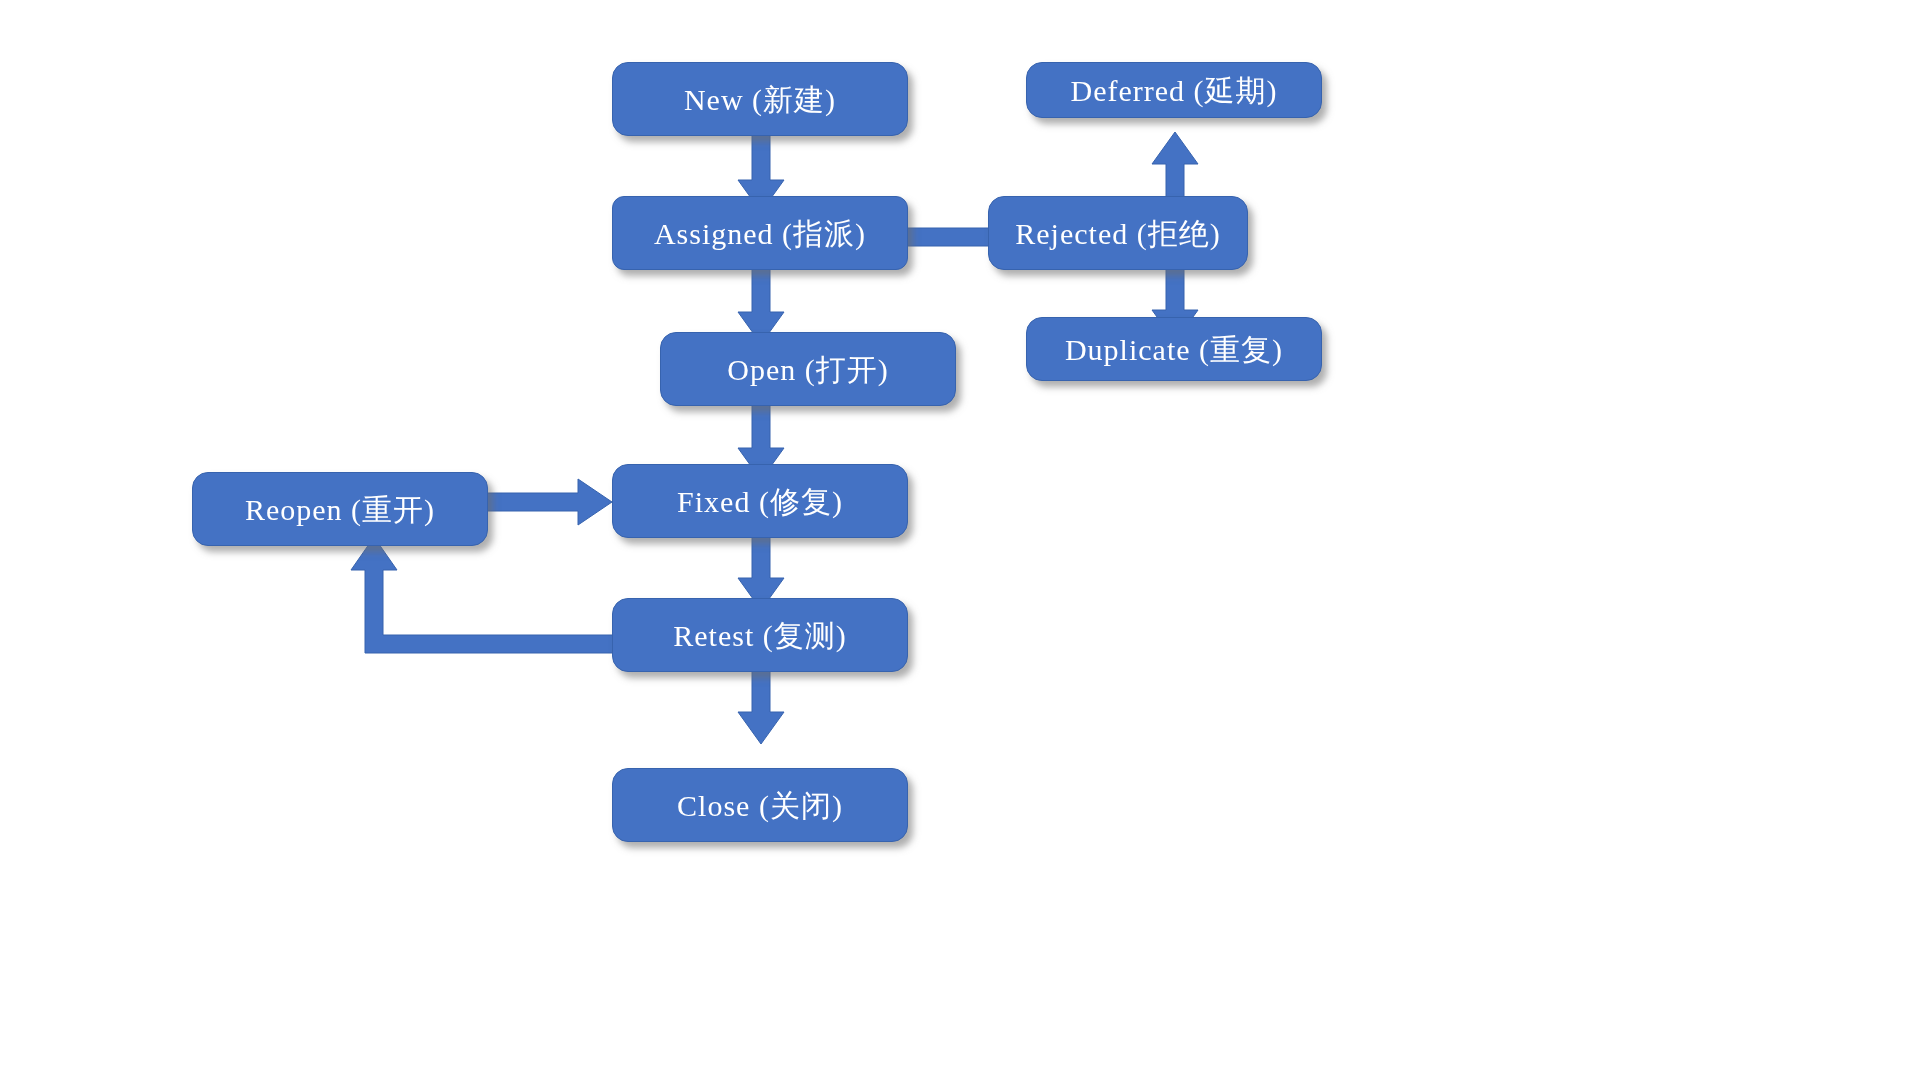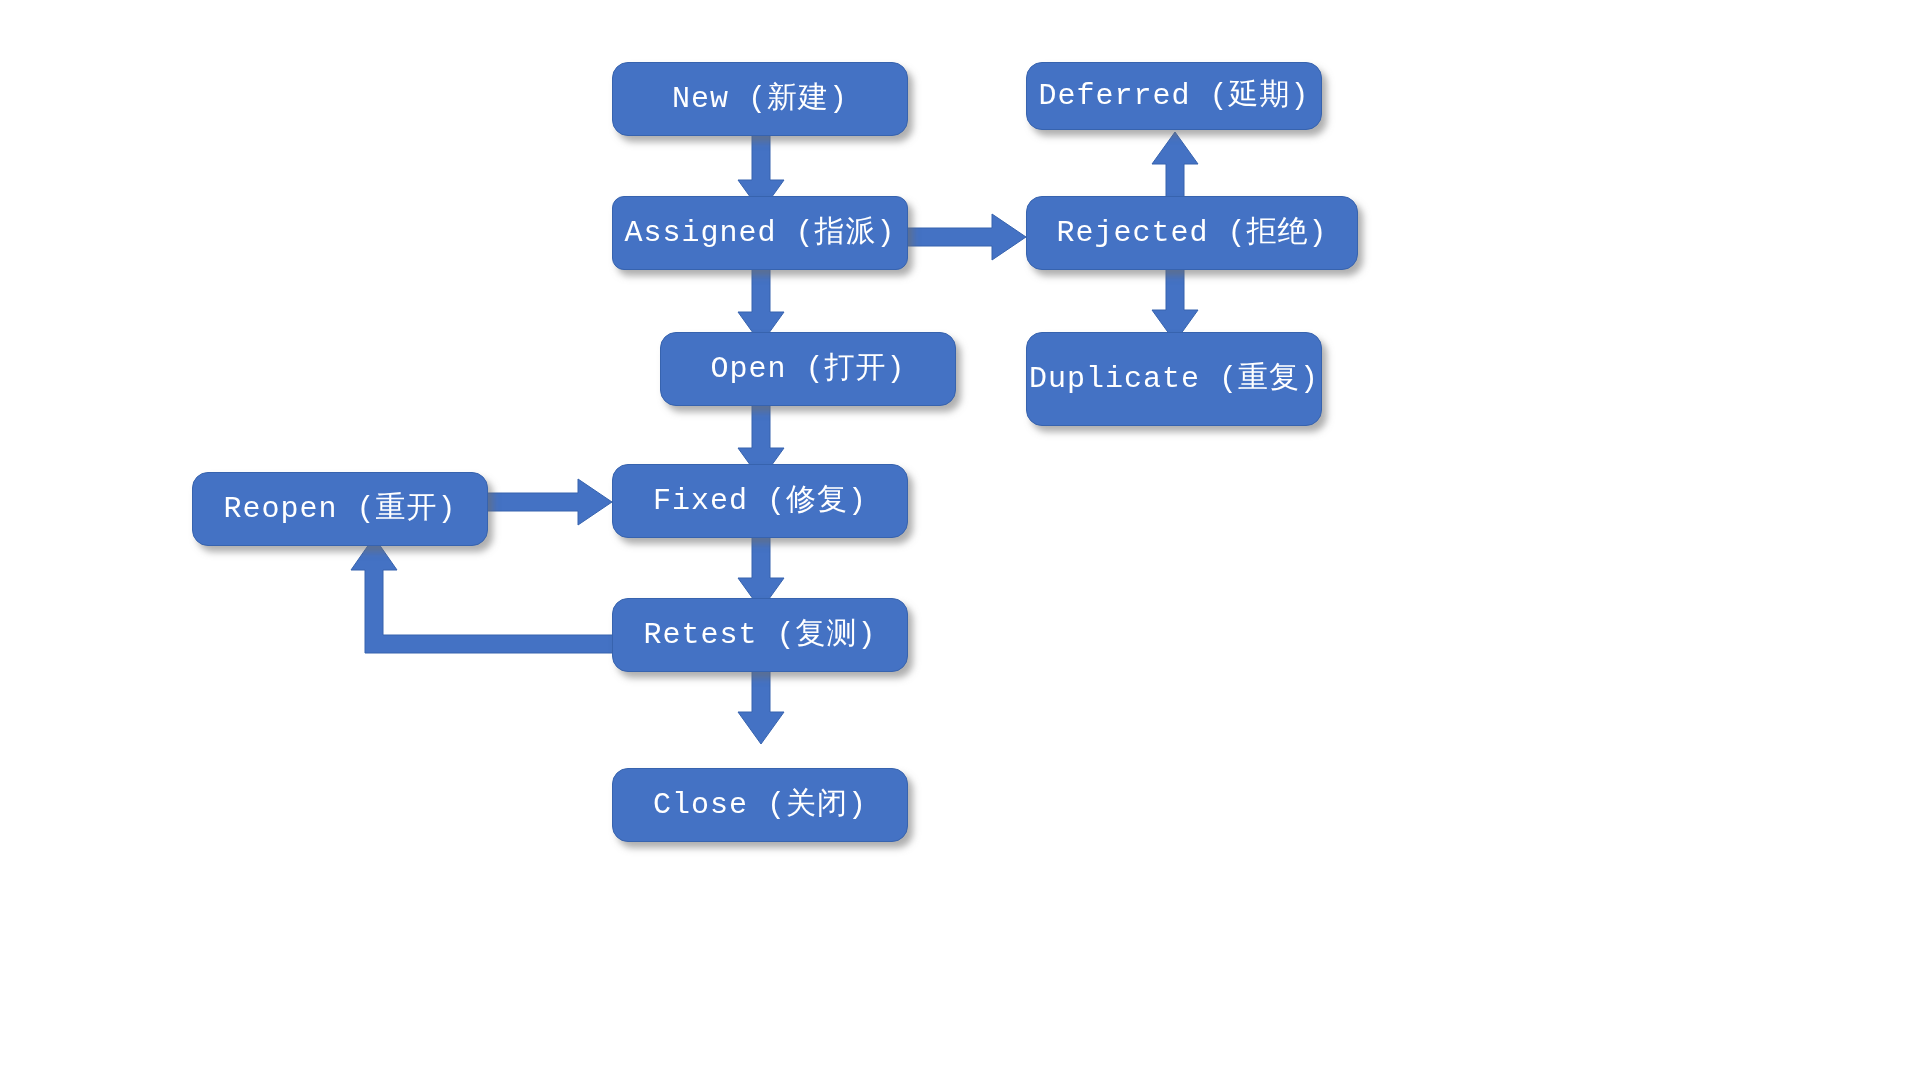--- a/index.html
+++ b/index.html
@@ -19,21 +19,21 @@
     background:#4472C4;
     border:1.5px solid #3763AE;
     border-radius:16px;
     color:#ffffff;
     display:flex;
     align-items:center;
     justify-content:center;
     text-align:center;
     font-size:30px;
     letter-spacing:1px;
-    font-family:Liberation Mono, monospace;
+    font-family:Liberation Serif, serif;
     box-shadow:5px 6px 7px rgba(110,110,110,0.55);
     z-index:5;
     user-select:none;
   }
   .node .label{
     display:block;
     line-height:1.1;
     padding:0 10px;
     white-space:nowrap;
   }
@@ -130,25 +130,25 @@
   </div>
 
   <div class="node" style="left:612px;top:768px;width:296px;height:74px;text-align:center;">
     <span class="label">Close (关闭)</span>
   </div>
 
   <div class="node" style="left:192px;top:464px;width:296px;height:74px;margin-top:8px;">
     <span class="label">Reopen (重开)</span>
   </div>
 
-  <div class="node" style="left:1026px;top:62px;width:296px;height:68px;">
+  <div class="node" style="left:1026px;top:62px;width:296px;height:56px;">
     <span class="label">Deferred (延期)</span>
   </div>
 
-  <div class="node" style="left:1026px;top:196px;width:332px;height:74px;align-items:center;">
+  <div class="node" style="left:988px;top:196px;width:260px;height:74px;align-items:center;">
     <span class="label">Rejected (拒绝)</span>
   </div>
 
-  <div class="node" style="left:1026px;top:332px;width:296px;height:94px;">
+  <div class="node" style="left:1026px;top:317px;width:296px;height:64px;">
     <span class="label">Duplicate (重复)</span>
   </div>
 
 </div>
 
 </body></html>

